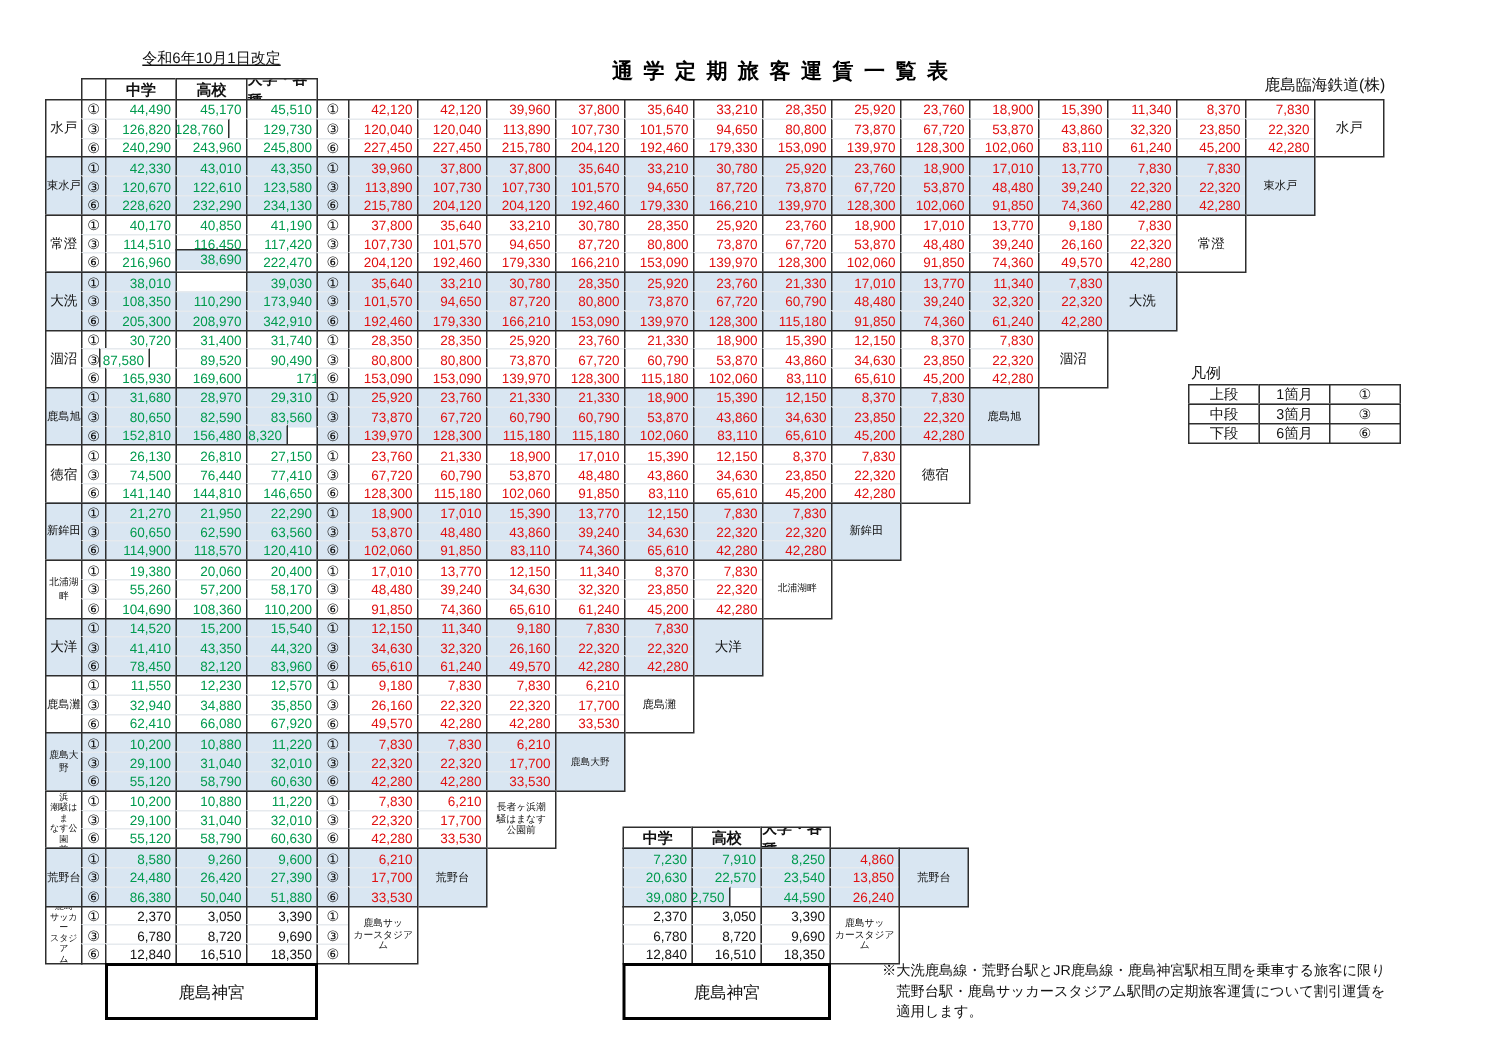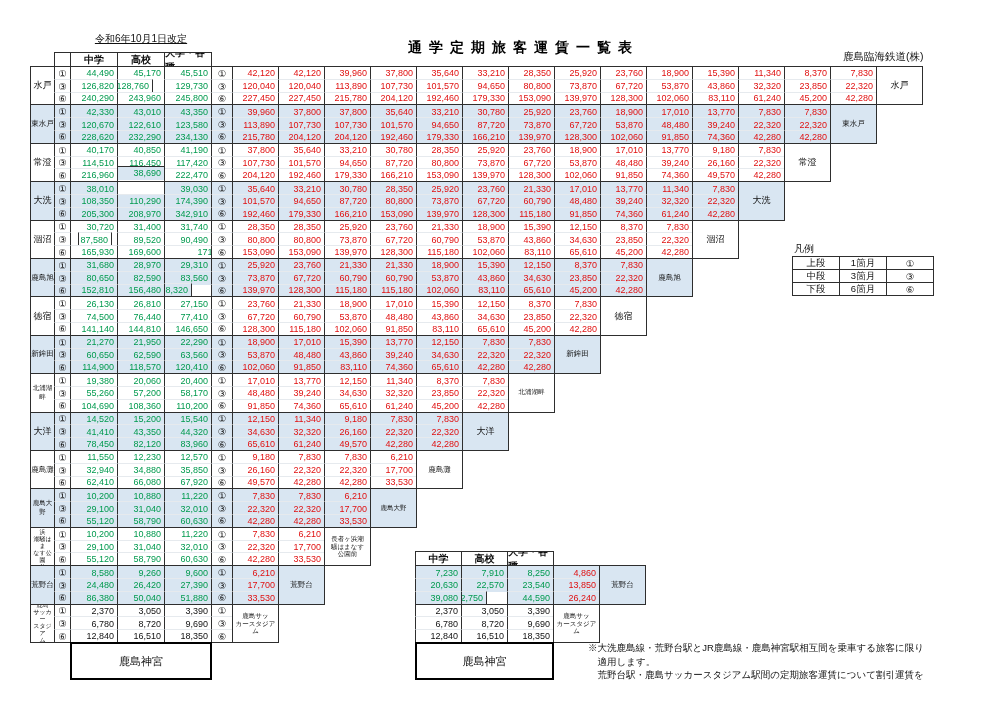--- a/index.html
+++ b/index.html
@@ -223,21 +223,21 @@
       <div class="cell num red bb" style="left: 416px; top: 181.2px; width: 47px; height: 13.8px;">25,920</div>
       <div class="cell num red bb" style="left: 462px; top: 181.2px; width: 47px; height: 13.8px;">23,760</div>
       <div class="cell num red bb" style="left: 508px; top: 181.2px; width: 47px; height: 13.8px;">21,330</div>
       <div class="cell num red bb" style="left: 554px; top: 181.2px; width: 47px; height: 13.8px;">17,010</div>
       <div class="cell num red bb" style="left: 600px; top: 181.2px; width: 47px; height: 13.8px;">13,770</div>
       <div class="cell num red bb" style="left: 646px; top: 181.2px; width: 47px; height: 13.8px;">11,340</div>
       <div class="cell num red bb" style="left: 692px; top: 181.2px; width: 47px; height: 13.8px;">7,830</div>
       <div class="cell circ bb lt" style="left: 54px; top: 194px; width: 17px; height: 13.8px;">③</div>
       <div class="cell num green bb lt" style="left: 70px; top: 194px; width: 48px; height: 13.8px;">108,350</div>
       <div class="cell num green bb lt" style="left: 117px; top: 194px; width: 48px; height: 13.8px;">110,290</div>
-      <div class="cell num green bb lt" style="left: 164px; top: 194px; width: 48px; height: 13.8px;">174,390</div>
+      <div class="cell num green bb lt" style="left: 164px; top: 194px; width: 48px; height: 13.8px;">173,940</div>
       <div class="cell circ bb lt" style="left: 211px; top: 194px; width: 22px; height: 13.8px;">③</div>
       <div class="cell num red bb lt" style="left: 232px; top: 194px; width: 47px; height: 13.8px;">101,570</div>
       <div class="cell num red bb lt" style="left: 278px; top: 194px; width: 47px; height: 13.8px;">94,650</div>
       <div class="cell num red bb lt" style="left: 324px; top: 194px; width: 47px; height: 13.8px;">87,720</div>
       <div class="cell num red bb lt" style="left: 370px; top: 194px; width: 47px; height: 13.8px;">80,800</div>
       <div class="cell num red bb lt" style="left: 416px; top: 194px; width: 47px; height: 13.8px;">73,870</div>
       <div class="cell num red bb lt" style="left: 462px; top: 194px; width: 47px; height: 13.8px;">67,720</div>
       <div class="cell num red bb lt" style="left: 508px; top: 194px; width: 47px; height: 13.8px;">60,790</div>
       <div class="cell num red bb lt" style="left: 554px; top: 194px; width: 47px; height: 13.8px;">48,480</div>
       <div class="cell num red bb lt" style="left: 600px; top: 194px; width: 47px; height: 13.8px;">39,240</div>
@@ -270,21 +270,21 @@
       <div class="cell num red bw" style="left: 278px; top: 219.6px; width: 47px; height: 13.8px;">28,350</div>
       <div class="cell num red bw" style="left: 324px; top: 219.6px; width: 47px; height: 13.8px;">25,920</div>
       <div class="cell num red bw" style="left: 370px; top: 219.6px; width: 47px; height: 13.8px;">23,760</div>
       <div class="cell num red bw" style="left: 416px; top: 219.6px; width: 47px; height: 13.8px;">21,330</div>
       <div class="cell num red bw" style="left: 462px; top: 219.6px; width: 47px; height: 13.8px;">18,900</div>
       <div class="cell num red bw" style="left: 508px; top: 219.6px; width: 47px; height: 13.8px;">15,390</div>
       <div class="cell num red bw" style="left: 554px; top: 219.6px; width: 47px; height: 13.8px;">12,150</div>
       <div class="cell num red bw" style="left: 600px; top: 219.6px; width: 47px; height: 13.8px;">8,370</div>
       <div class="cell num red bw" style="left: 646px; top: 219.6px; width: 47px; height: 13.8px;">7,830</div>
       <div class="cell circ bw lt" style="left: 54px; top: 232.4px; width: 17px; height: 13.8px;">③</div>
-      <div class="cell num green bw lt" style="left: 78px; top: 232.4px; width: 34px; height: 13.8px;">87,580</div>
+      <div class="cell num green bw lt" style="left: 66px; top: 232.4px; width: 34px; height: 13.8px;">87,580</div>
       <div class="cell num green bw lt" style="left: 117px; top: 232.4px; width: 48px; height: 13.8px;">89,520</div>
       <div class="cell num green bw lt" style="left: 164px; top: 232.4px; width: 48px; height: 13.8px;">90,490</div>
       <div class="cell circ bw lt" style="left: 211px; top: 232.4px; width: 22px; height: 13.8px;">③</div>
       <div class="cell num red bw lt" style="left: 232px; top: 232.4px; width: 47px; height: 13.8px;">80,800</div>
       <div class="cell num red bw lt" style="left: 278px; top: 232.4px; width: 47px; height: 13.8px;">80,800</div>
       <div class="cell num red bw lt" style="left: 324px; top: 232.4px; width: 47px; height: 13.8px;">73,870</div>
       <div class="cell num red bw lt" style="left: 370px; top: 232.4px; width: 47px; height: 13.8px;">67,720</div>
       <div class="cell num red bw lt" style="left: 416px; top: 232.4px; width: 47px; height: 13.8px;">60,790</div>
       <div class="cell num red bw lt" style="left: 462px; top: 232.4px; width: 47px; height: 13.8px;">53,870</div>
       <div class="cell num red bw lt" style="left: 508px; top: 232.4px; width: 47px; height: 13.8px;">43,860</div>
@@ -653,16 +653,16 @@
     <div class="lg-cell" style="left:792px;top:269px;width:48px;height:14px;">中段</div>
     <div class="lg-cell" style="left:839px;top:269px;width:48px;height:14px;">3箇月</div>
     <div class="lg-cell" style="left:886px;top:269px;width:48px;height:14px;">③</div>
     <div class="lg-cell" style="left:792px;top:282px;width:48px;height:14px;">下段</div>
     <div class="lg-cell" style="left:839px;top:282px;width:48px;height:14px;">6箇月</div>
     <div class="lg-cell" style="left:886px;top:282px;width:48px;height:14px;">⑥</div>
   </div>
 
   <div id="note">
     <div>※大洗鹿島線・荒野台駅とJR鹿島線・鹿島神宮駅相互間を乗車する旅客に限り</div>
+    <div>　荒野台駅・鹿島サッカースタジアム駅間の定期旅客運賃について割引運賃を</div>
     <div>　適用します。</div>
-    <div>　荒野台駅・鹿島サッカースタジアム駅間の定期旅客運賃について割引運賃を</div>
   </div>
 </div>
 
 </body></html>

